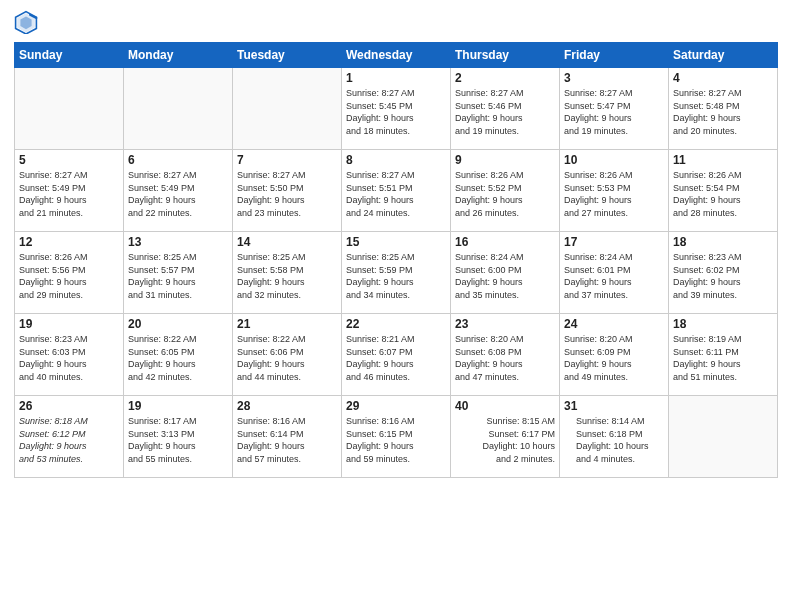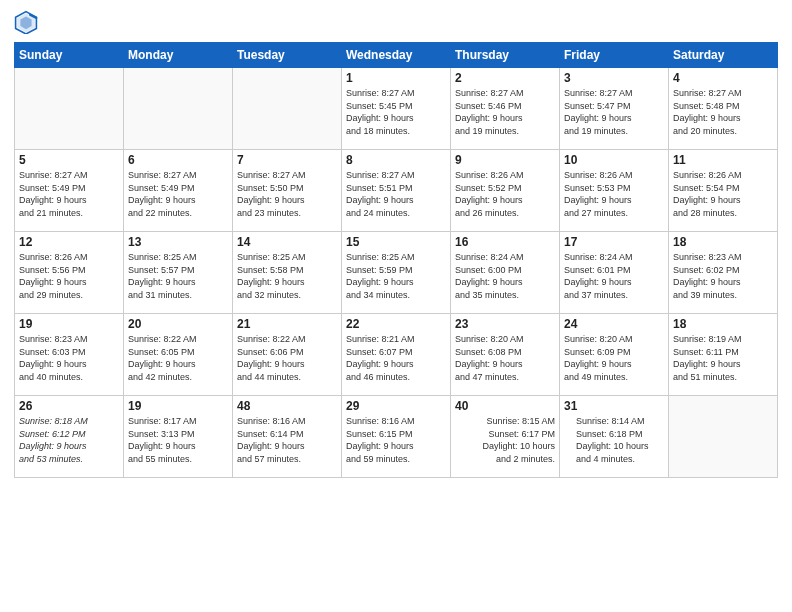--- a/index.html
+++ b/index.html
@@ -323,21 +323,21 @@
 and 53 minutes.</div>
           </td>
           <td>
             <span class="day-number">19</span>
             <div class="day-info" style="white-space: pre-line;">Sunrise: 8:17 AM
 Sunset: 3:13 PM
 Daylight: 9 hours
 and 55 minutes.</div>
           </td>
           <td>
-            <span class="day-number">48</span>
+            <span class="day-number">28</span>
             <div class="day-info" style="white-space: pre-line;">Sunrise: 8:16 AM
 Sunset: 6:14 PM
 Daylight: 9 hours
 and 57 minutes.</div>
           </td>
           <td>
             <span class="day-number">29</span>
             <div class="day-info" style="white-space: pre-line;">Sunrise: 8:16 AM
 Sunset: 6:15 PM
 Daylight: 9 hours

